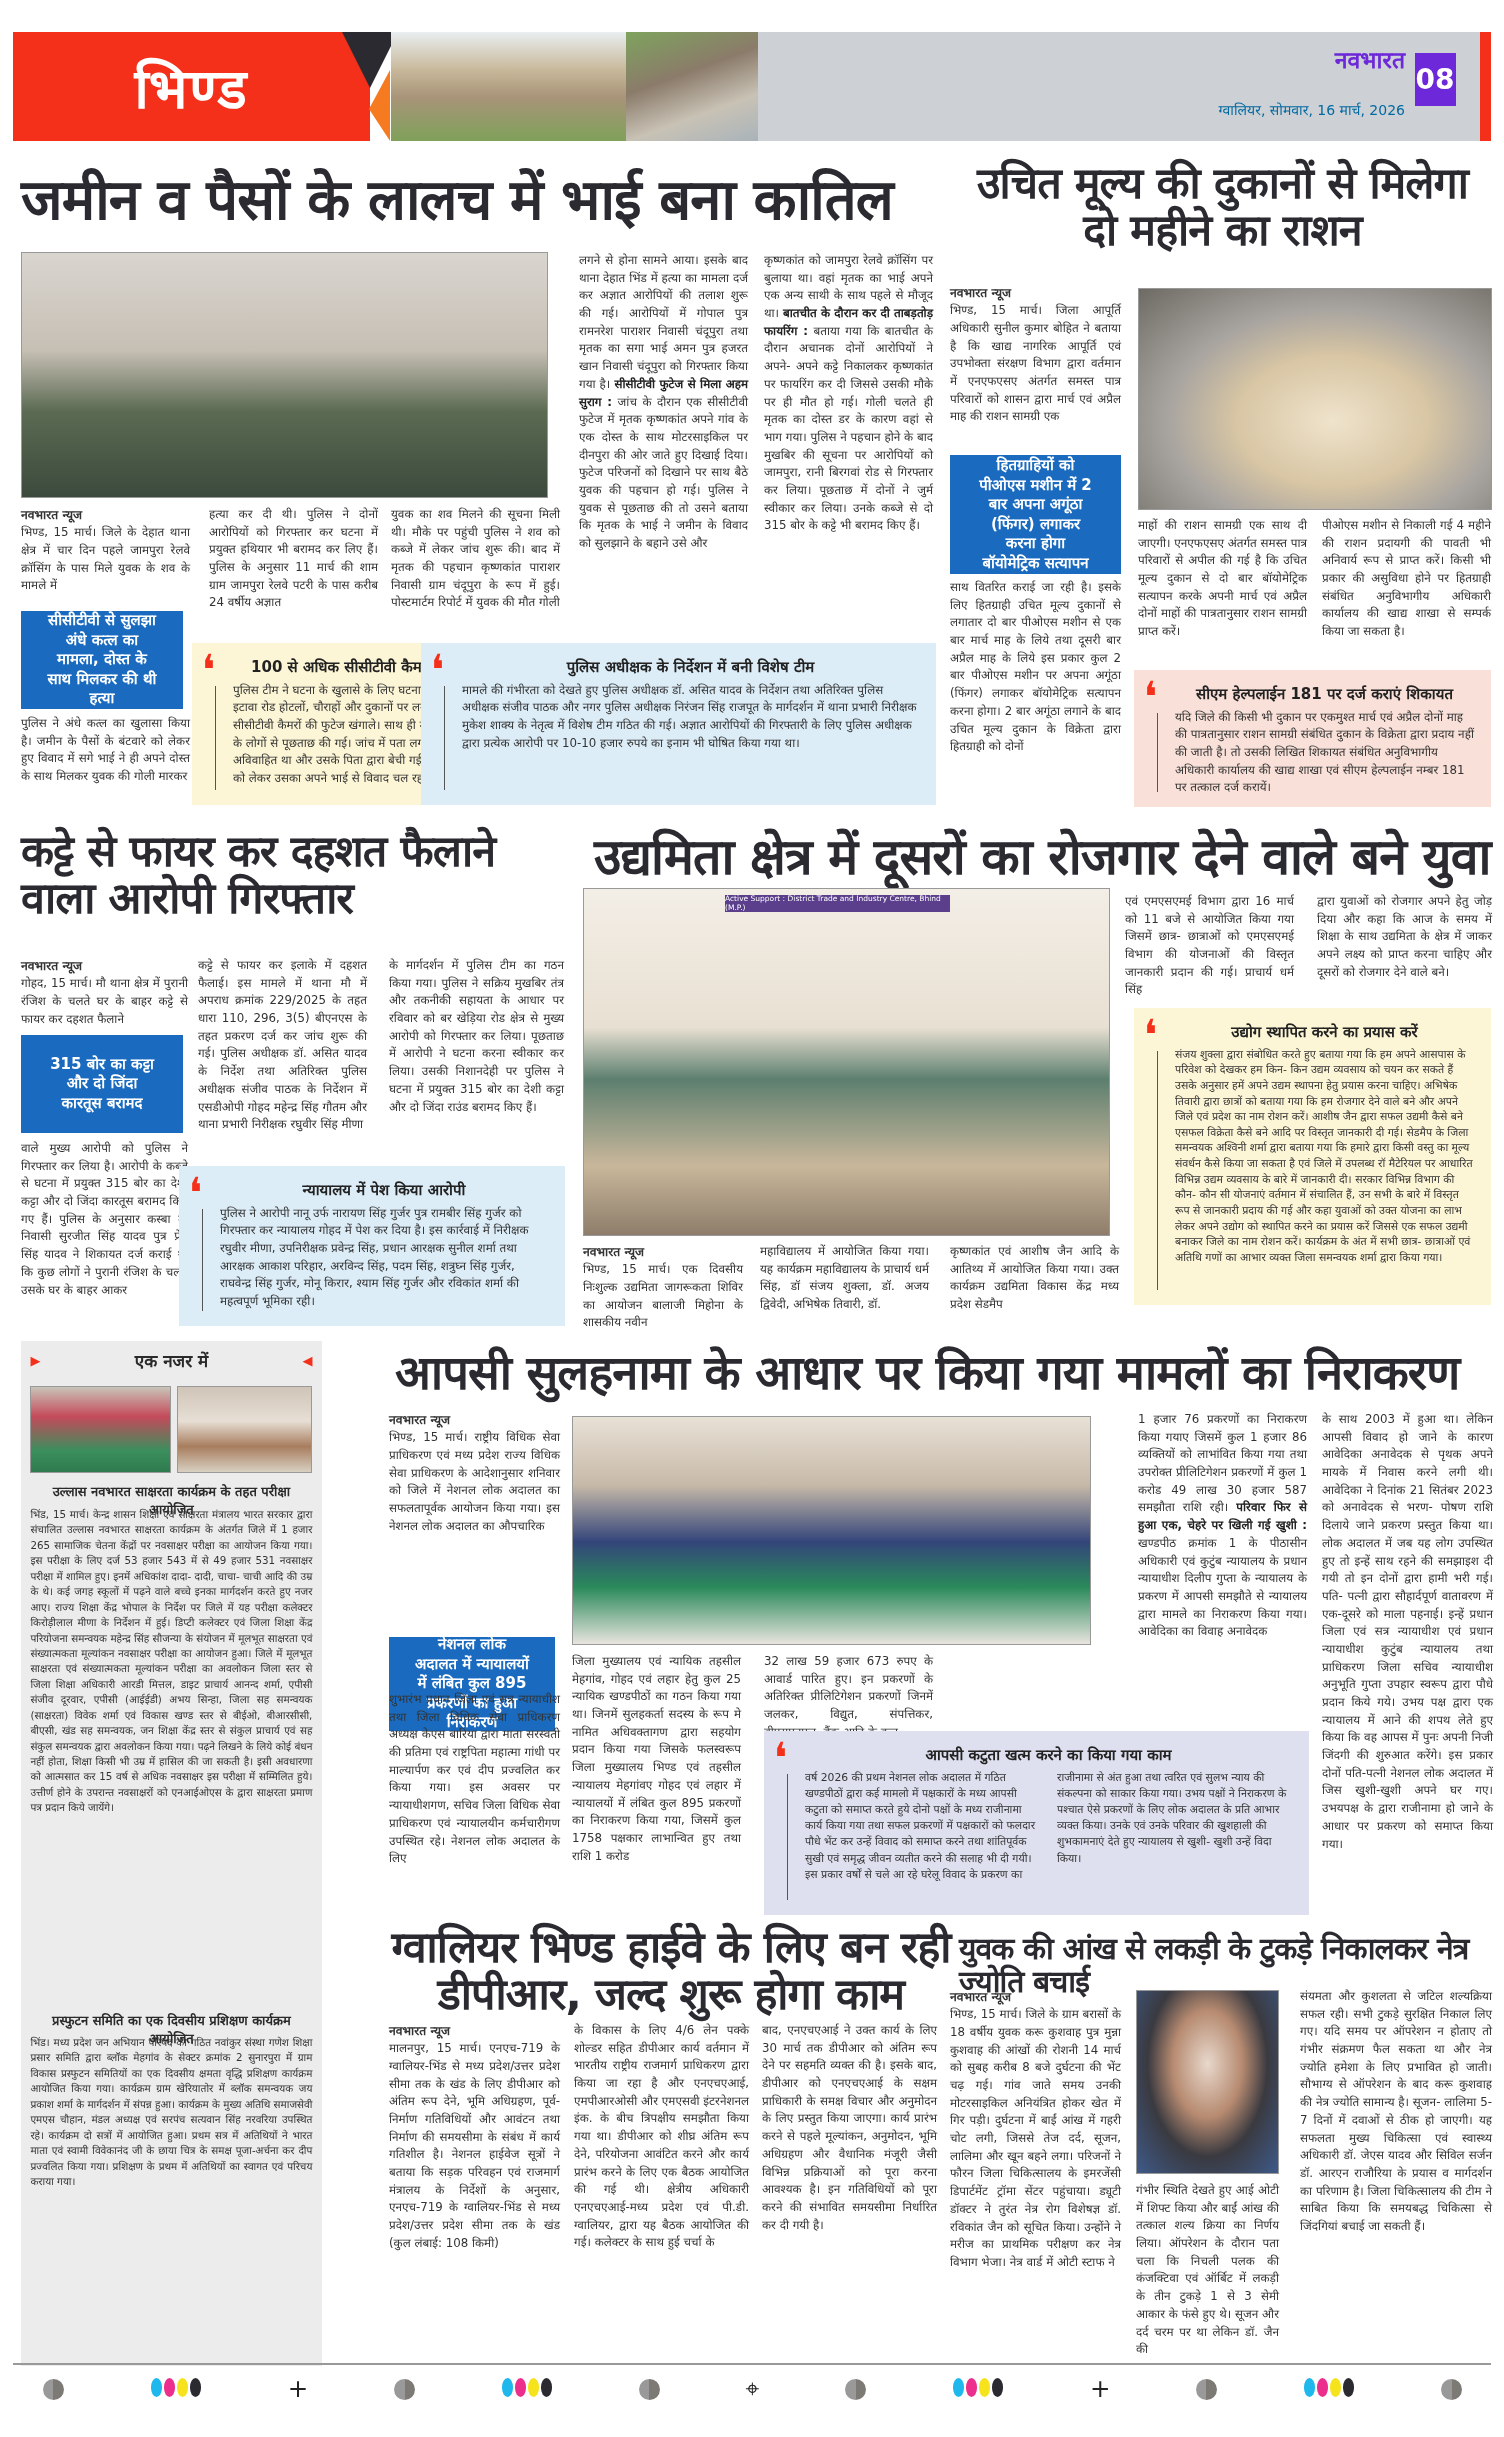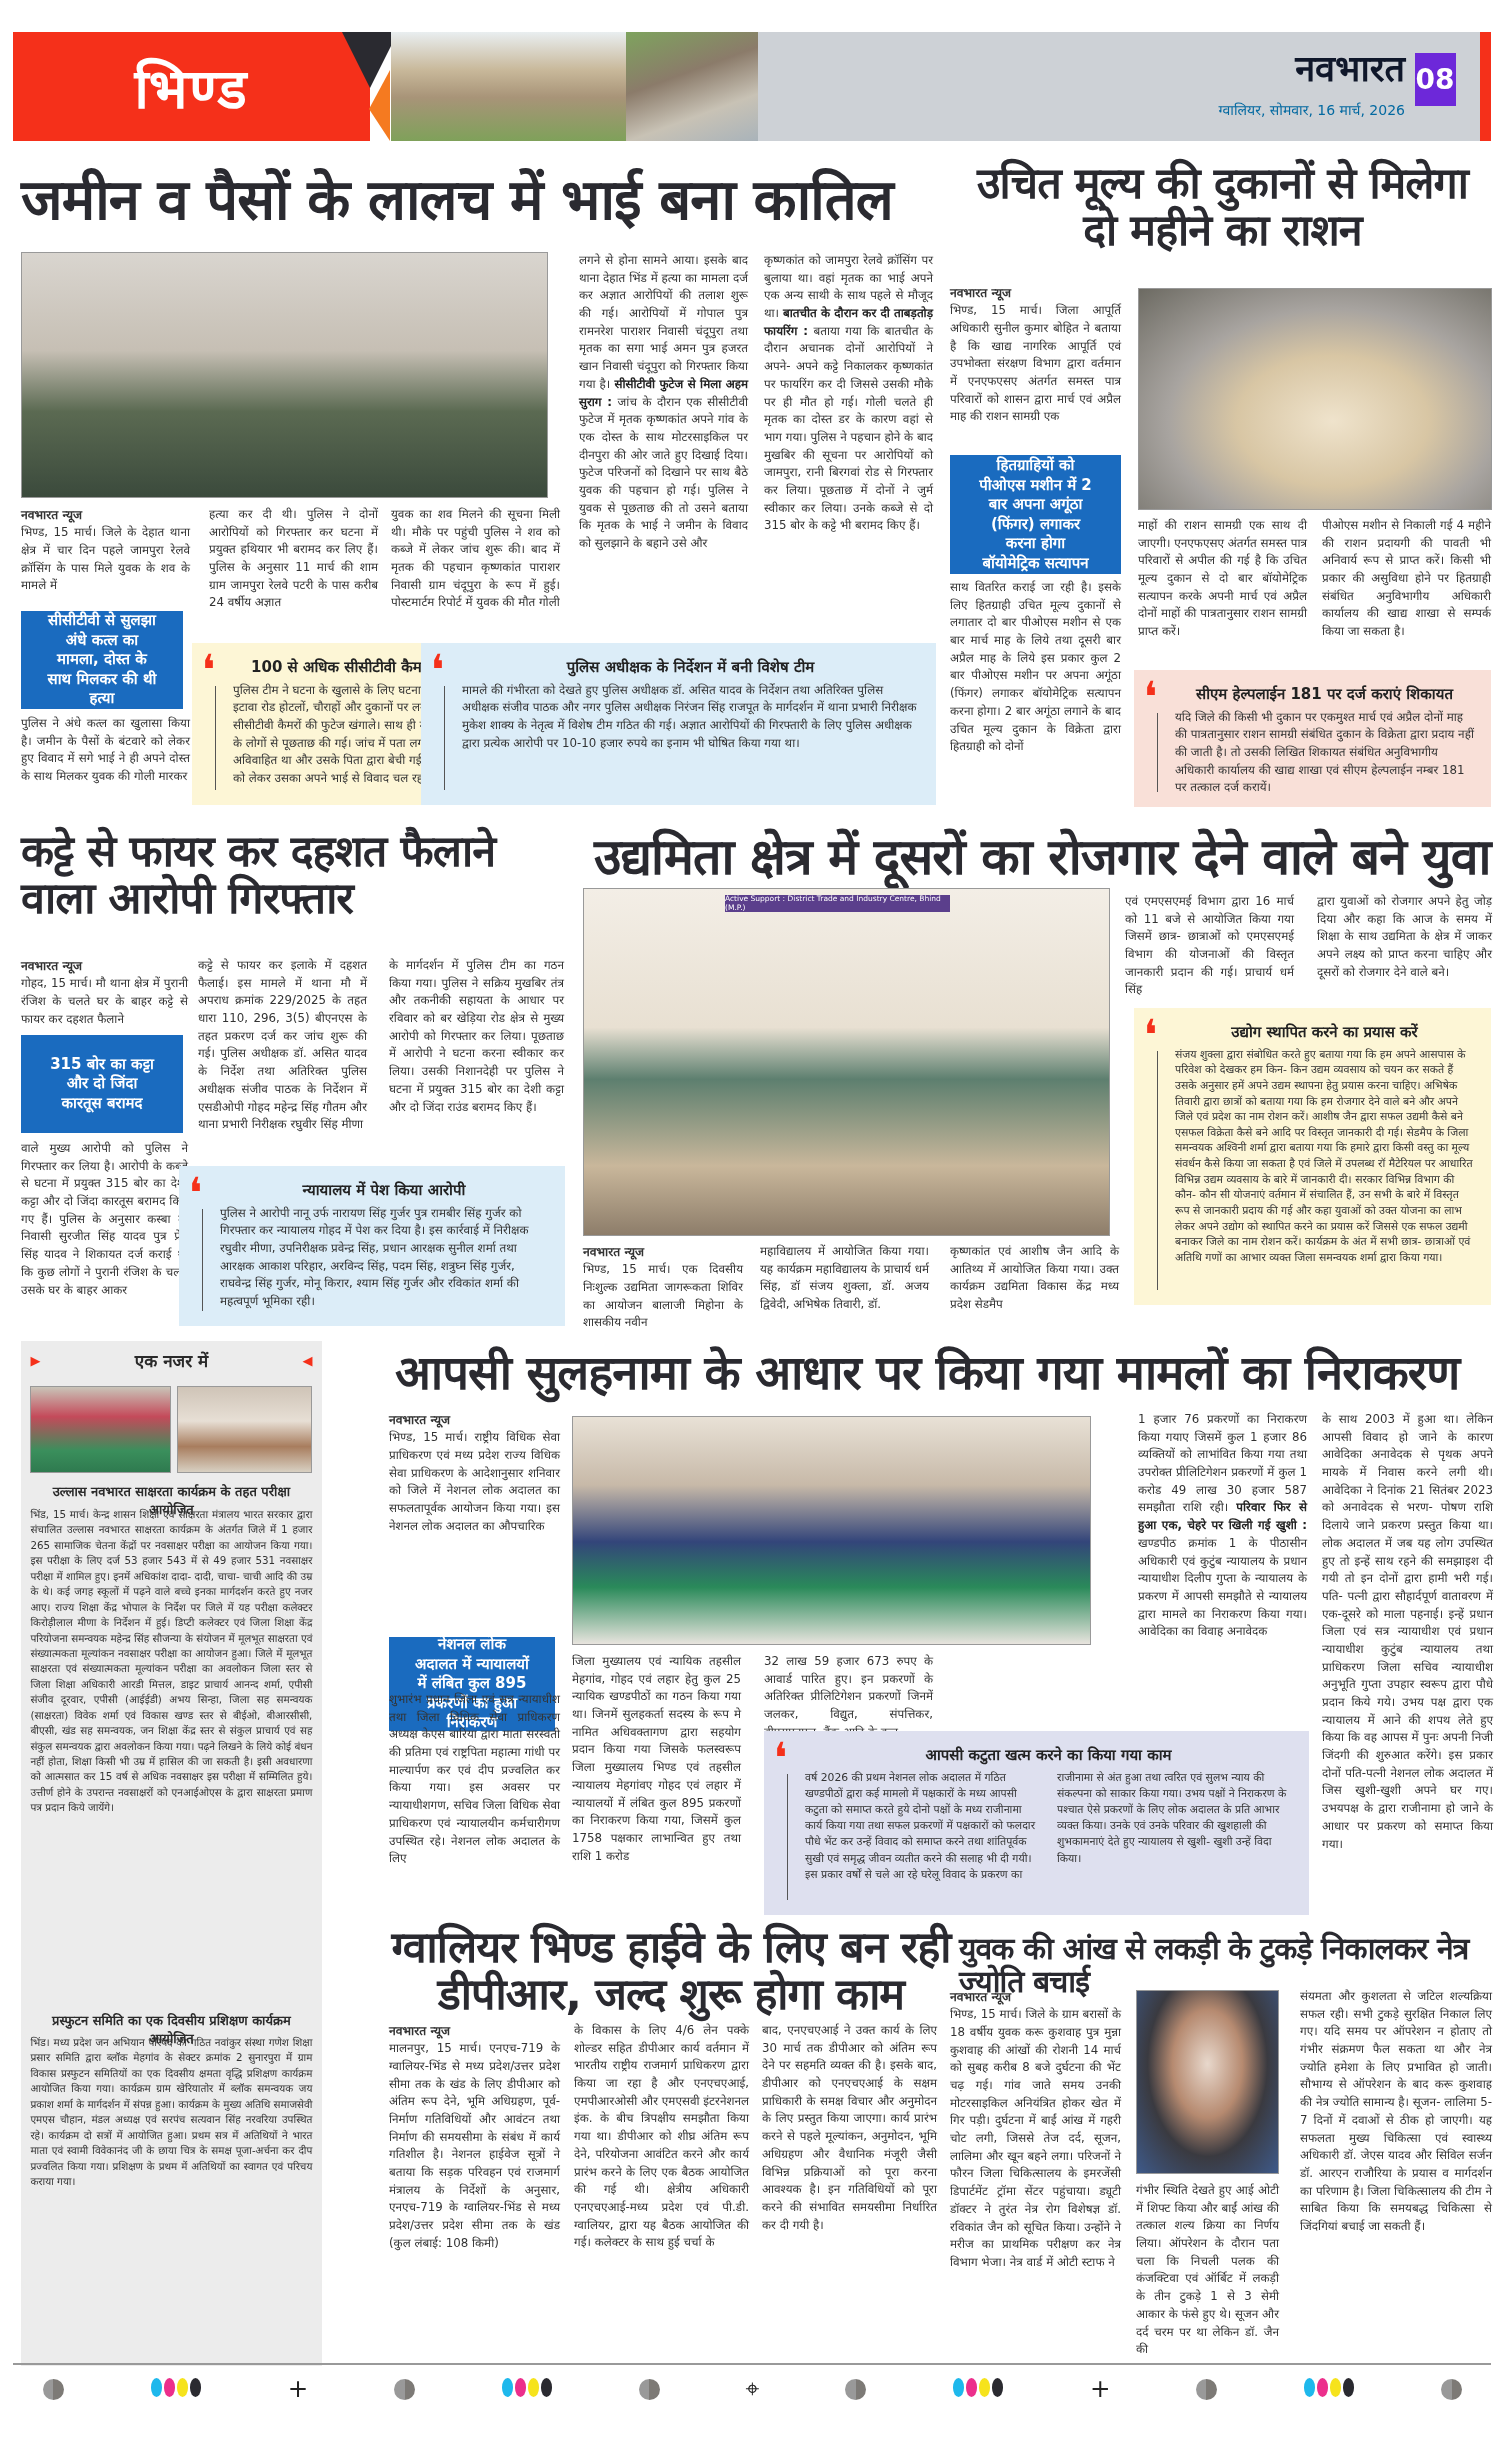--- a/index.html
+++ b/index.html
@@ -7,21 +7,21 @@
 .abs{position:absolute}
 .masthead{left:13px;top:32px;width:1478px;height:109px}
 .mast-red{left:0;top:0;width:357px;height:109px;background:#f5301a;display:flex;align-items:center;justify-content:center}
 .mast-red span{color:#fff;font-size:55px;font-weight:bold;letter-spacing:1.9px}
 .mast-wedge{left:329px;top:0;width:0;height:0;border-left:28px solid transparent;border-right:28px solid transparent;border-top:56px solid #2a2a30}
 .mast-orange{left:356px;top:38px;width:21px;height:71px;background:#f57a20;clip-path:polygon(100% 0,100% 100%,0 55%)}
 .photo-fort{left:378px;top:0;width:235px;height:109px;background:linear-gradient(180deg,#e9eef0 0%,#c8b89a 35%,#a89478 60%,#7fa15a 100%)}
 .photo-temple{left:613px;top:0;width:132px;height:109px;background:linear-gradient(160deg,#7ea35e 0%,#8b7b6a 40%,#c8c2b5 70%,#a9b3ba 100%)}
 .mast-grey{left:745px;top:0;width:722px;height:109px;background:#cdd1d6}
 .mast-bar{left:1467px;top:0;width:11.3px;height:109px;background:#f5301a}
-.paper-name{right:75px;top:11.3px;font-size:36px;font-weight:bold;color:#0f172a}
+.paper-name{right:75px;top:11.3px;font-size:23px;font-weight:bold;color:#6d28d9}
 .page-num{right:24.5px;top:21px;width:41px;height:53px;background:#6d28d9;color:#fff;font-size:28px;font-weight:bold;display:flex;align-items:center;justify-content:center}
 .dateline{right:75px;top:68px;font-size:14px;color:#0369a1}
 .headline{font-weight:bold;color:#2a2a30;line-height:1.1;letter-spacing:-0.9px}
 .col{font-size:11.8px;line-height:1.5;text-align:justify;color:#333}
 .col b{color:#222}
 .byline{font-weight:bold;font-size:12.2px}
 .bluebox{background:#1a6bbf;color:#fff;font-weight:bold;text-align:center;display:flex;align-items:center;justify-content:center;padding:26px;font-size:15px;line-height:1.3}
 .quote{padding:13px 17px 13px 41px}
 .quote .qmark{position:absolute;left:9.4px;top:5.6px;color:#f5301a;font-size:43px;font-family:"DejaVu Serif",serif;line-height:1}
 .quote .qbar{position:absolute;left:22.6px;top:43px;bottom:15px;width:1.9px;background:#555}

